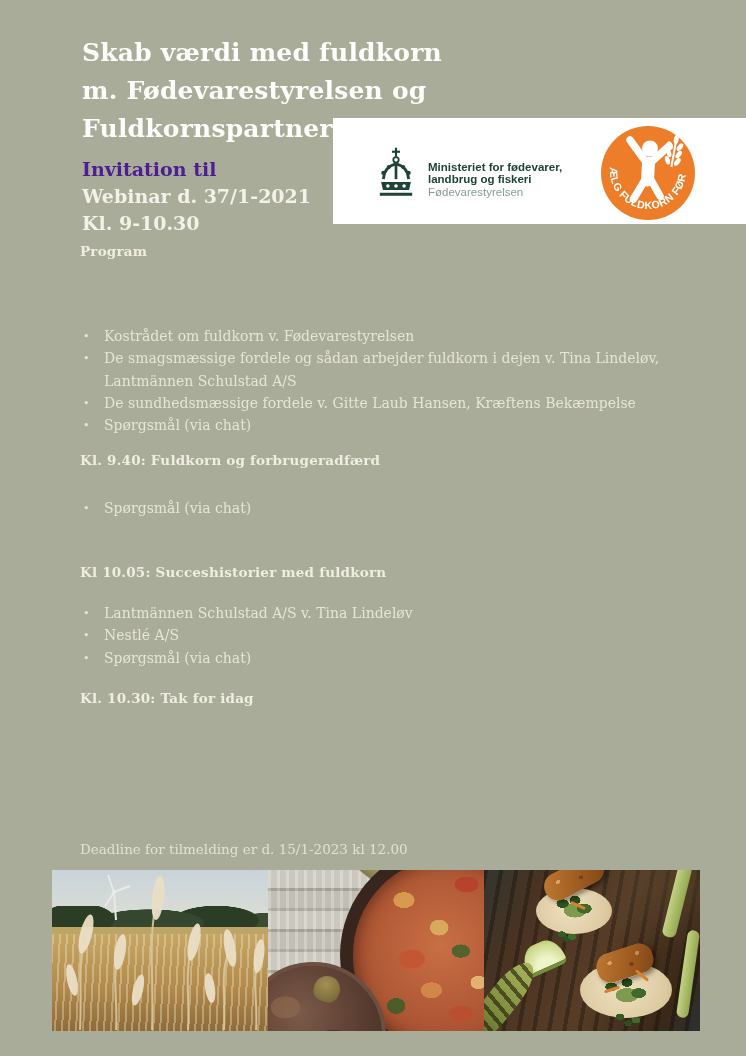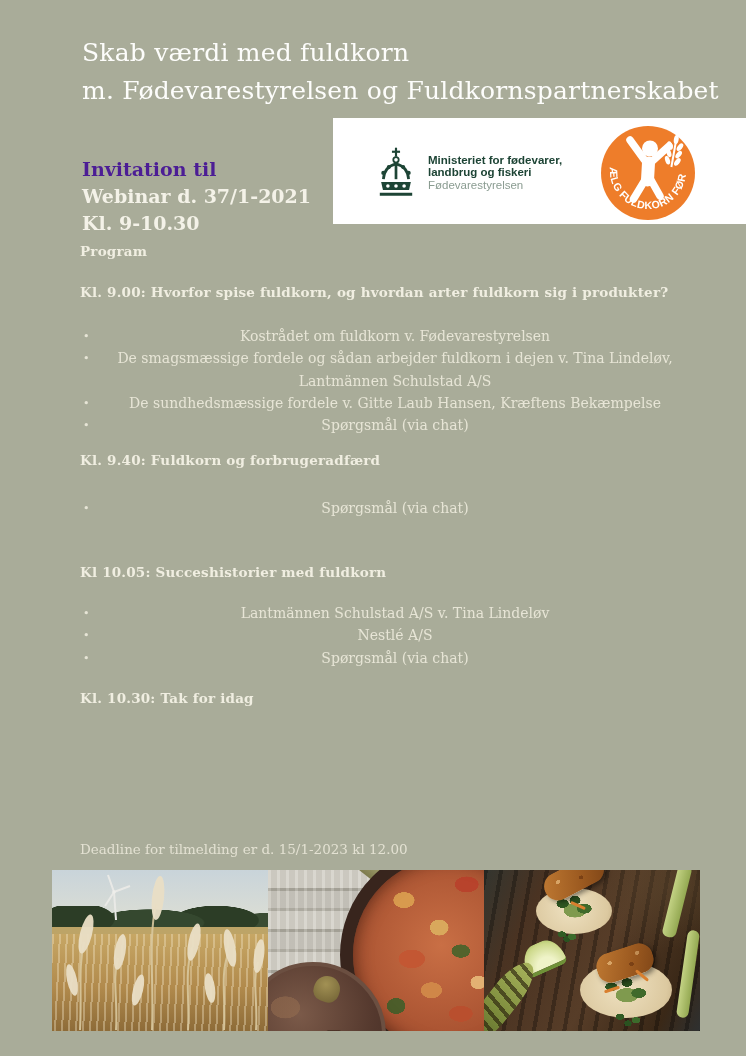--- a/index.html
+++ b/index.html
@@ -4,30 +4,30 @@
 <style>
   html,body{margin:0;padding:0;background:#8d907f;}
   .page{
     position:relative; width:746px; height:1056px; margin:0 auto;
     background:#a9ac99; overflow:hidden;
     font-family:"DejaVu Serif","Liberation Serif",serif;
   }
   
   .title{
     position:absolute; left:82px; top:34px; margin:0;
-    font-size:25px; line-height:38px; font-weight:normal; color:#fdfdfb;
+    font-size:25px; line-height:38px; font-weight:bold; color:#fdfdfb;
     letter-spacing:.2px;
   }
   .title span{display:block;}
   
   .logo-box{
     position:absolute; left:333px; top:118px; width:413px; height:106px;
     background:#ffffff;
   }
-  .ministry{position:absolute; left:45px; top:28px; display:flex; align-items:flex-start;}
+  .ministry{position:absolute; left:45px; top:28px; display:flex; align-items:flex-end;}
   .crown{display:block;}
   .ministry-text{
     margin-left:14px; padding-top:8px;
     font-family:"Liberation Sans","DejaVu Sans",sans-serif;
     font-size:11.5px; line-height:12px; color:#1d4435; font-weight:bold;
   }
   .ministry-text .sub{color:#8a9c91; font-weight:normal; padding-top:1px;}
   .badge{position:absolute; left:267px; top:7px;}
   
   .invitation{
@@ -35,21 +35,21 @@
     font-size:19px; line-height:27px; color:#f4f2e8; font-weight:bold;
   }
   .invitation .light{font-weight:bold; color:#4c1d95;}
   
   .h-bold{
     position:absolute; left:80px; width:620px;
     font-size:13.5px; font-weight:bold; color:#f0eee1; letter-spacing:.2px;
   }
   .blist{
     position:absolute; left:80px; width:606px; margin:0; padding:0;
-    list-style:none; font-size:14px; line-height:22.3px; color:#e7e5d6;text-align:center;
+    list-style:none; font-size:14px; line-height:22.3px; color:#e7e5d6;
   }
   .blist li{position:relative; padding-left:24px;}
   .blist li::before{content:"•"; position:absolute; left:3px; font-size:11px; top:1px;}
   .cta{
     position:absolute; left:80px; top:727px; width:634px;
     font-size:14px; line-height:24px; font-style:italic; font-weight:bold; color:#efede0;
   }
   .contacts{
     position:absolute; left:80px; top:775px; width:620px;
     font-size:13.5px; line-height:23px; color:#e3e1d2;
@@ -220,21 +220,20 @@
   </div>
 
   <div class="invitation">
     <div class="light">Invitation til</div>
     <div>Webinar d. 37/1-2021</div>
     <div>Kl. 9-10.30</div>
   </div>
 
   <div class="h-bold" style="top:243px">Program</div>
 
-  <div class="h-bold" style="top:284px">Kl. 9.00: Hvorfor spise fuldkorn, og hvordan arter fuldkorn sig i produkter?</div>
   <ul class="blist" style="top:325px">
     <li>Kostrådet om fuldkorn v. Fødevarestyrelsen</li>
     <li>De smagsmæssige fordele og sådan arbejder fuldkorn i dejen v. Tina Lindeløv, Lantmännen Schulstad A/S</li>
     <li>De sundhedsmæssige fordele v. Gitte Laub Hansen, Kræftens Bekæmpelse</li>
     <li>Spørgsmål (via chat)</li>
   </ul>
 
   <div class="h-bold" style="top:452px">Kl. 9.40: Fuldkorn og forbrugeradfærd</div>
   <ul class="blist" style="top:497px">
     <li>Spørgsmål (via chat)</li>

